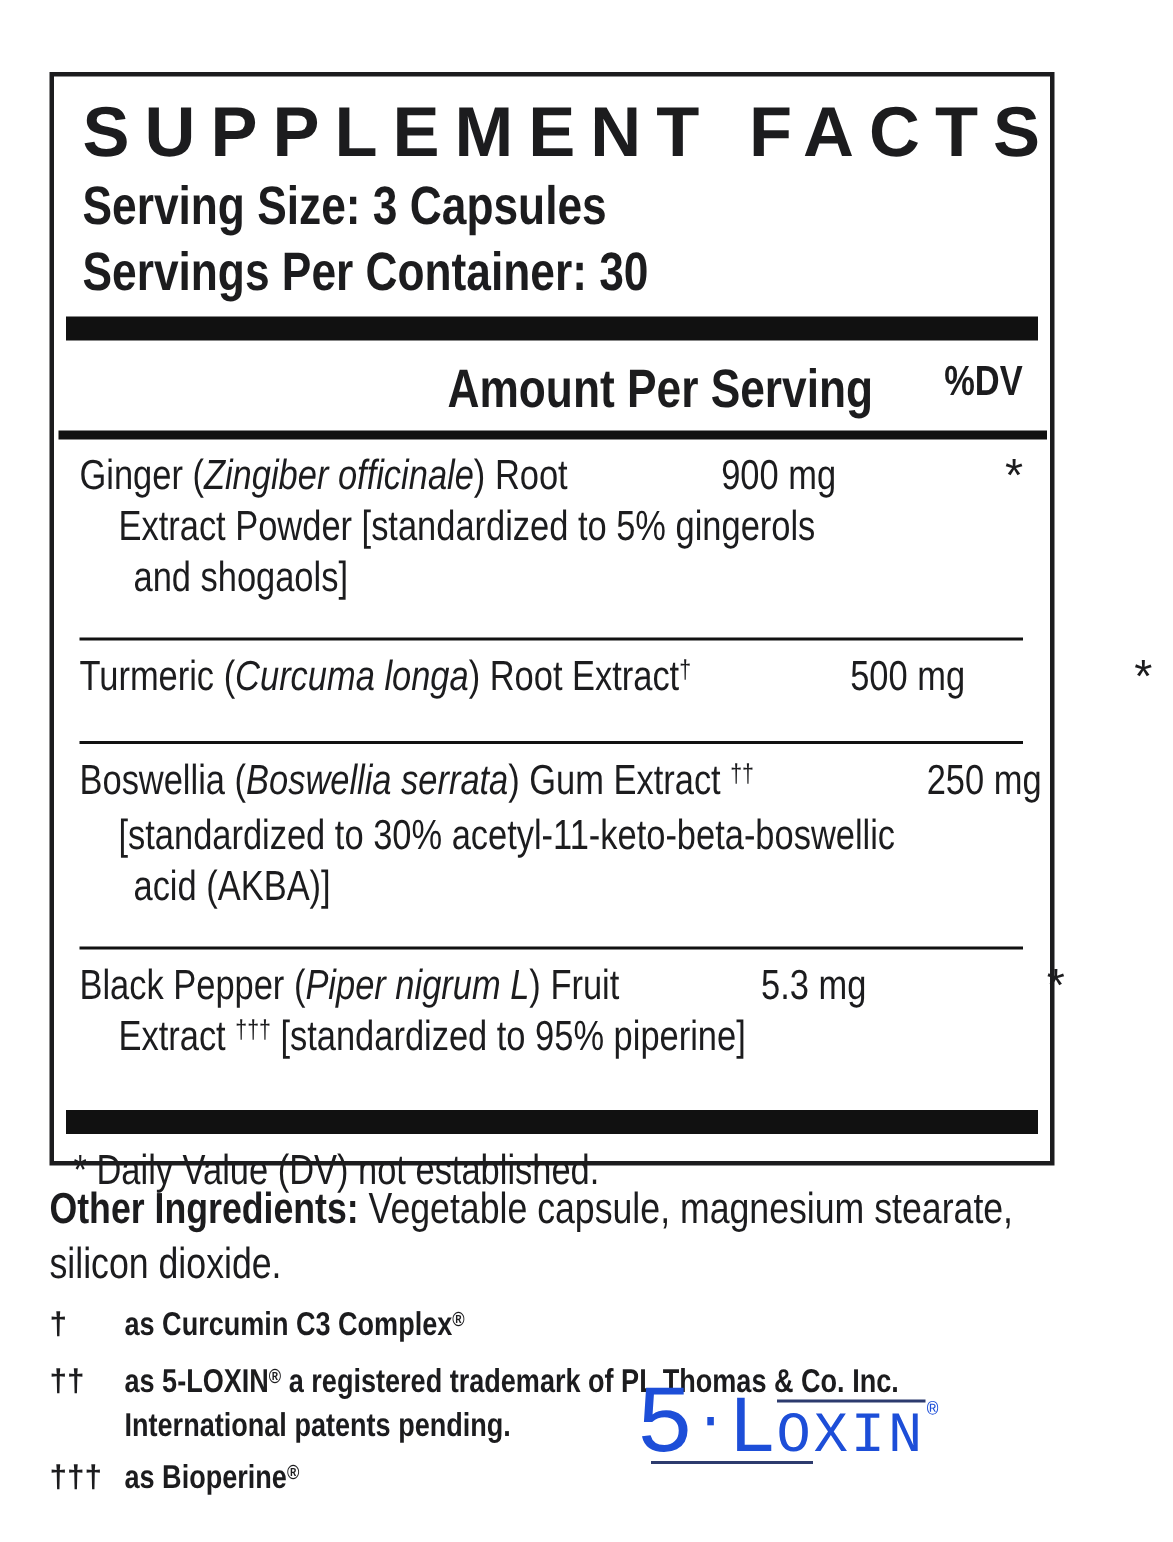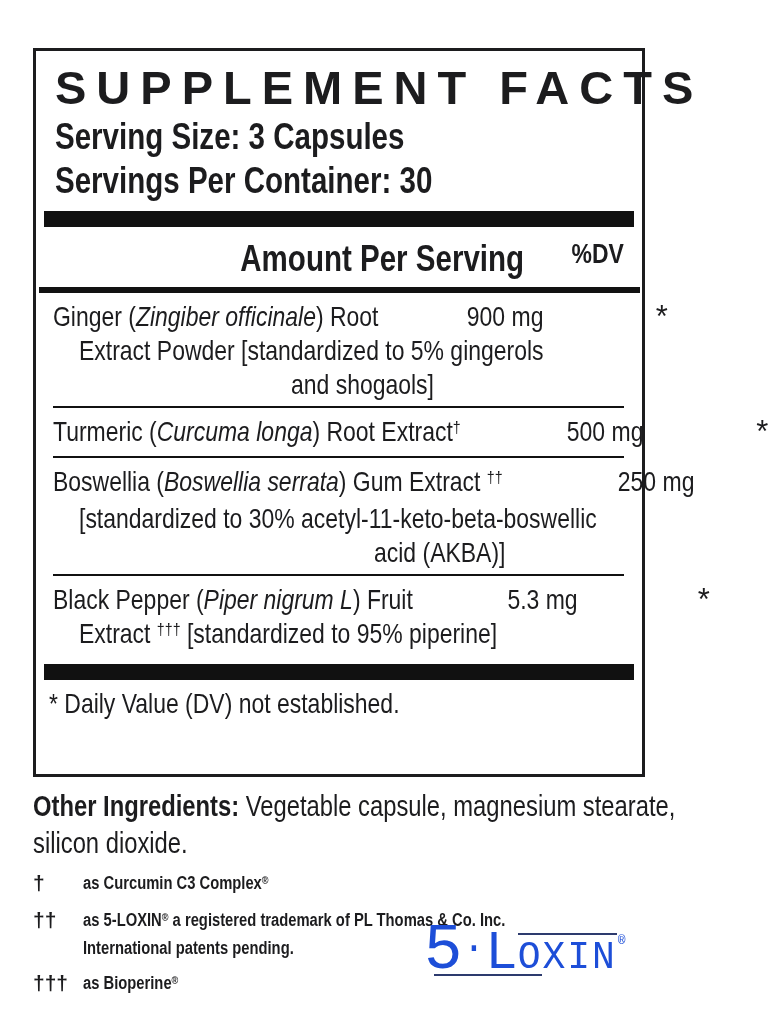--- a/index.html
+++ b/index.html
@@ -1,53 +1,53 @@
 <!DOCTYPE html>
 <html><head>
 <meta charset="utf-8">
 <style>
   html,body{margin:0;padding:0;background:#fff;width:782px;height:1028px;overflow:hidden;
             font-family:"Liberation Sans",sans-serif;color:#1c1c1e;}
   .page{position:relative;width:782px;height:1028px;background:#fff;}
 
   
-  .facts-box{position:absolute;left:33px;top:48px;width:612px;height:729px;
+  .facts-box{position:absolute;left:33px;top:48px;width:670px;height:729px;
              border:3px solid #1c1c1e;box-sizing:border-box;padding:6px 10px 8px 10px;background:#fff;}
   .title{margin:4px 0 0 9px;font-size:47px;font-weight:700;letter-spacing:10px;line-height:54px;white-space:nowrap;}
   .serveline{margin-left:9px;line-height:44px;font-size:36px;font-weight:700;}
   .bar-thick{height:16px;background:#111;}
   .bar-med{height:6px;background:#111;}
   .tbl{margin:0 8px 0 7px;}
   .hdr{display:grid;grid-template-columns:1fr 118px 100px;padding:11px 0 7px;}
   .hdr .amt-h{grid-column:1/3;text-align:right;font-size:36px;font-weight:700;}
   .hdr .dv-h{grid-column:3;text-align:right;font-size:28px;font-weight:700;}
   .bar-med{margin:0 -8px 0 -7px;}
   .bar-thick{margin:0 -2px;}
-  .rows .row{display:grid;grid-template-columns:1fr 118px 100px;padding:7px 0 4px;}
+  .rows .row{display:grid;grid-template-columns:1fr 118px 100px;padding:7px 0 23px;}
   .rows .row + .row{border-top:2.5px solid #111;}
   .row .nm{grid-column:1;font-size:28px;line-height:34px;}
   .row .amt{grid-column:2;text-align:left;font-size:28px;line-height:34px;}
   .row .dv{grid-column:3;text-align:right;font-size:31px;line-height:32px;padding-top:1px;}
   .row .wrapline{grid-column:1/-1;font-size:28px;line-height:34px;}
-  .ind1{padding-left:26px;} .ind2{padding-left:36px;text-align:center;}
+  .ind1{padding-left:26px;} .ind2{padding-left:36px;}
   .cond{display:inline-block;transform:scaleX(0.82);transform-origin:0 50%;white-space:nowrap;}
   .cond-r{display:inline-block;transform:scaleX(0.82);transform-origin:100% 50%;white-space:nowrap;}
   sup{font-size:62%;vertical-align:baseline;position:relative;top:-0.45em;}
   i{font-style:italic;}
   .thick-bottom{margin-top:6px;}
   .dv-note{margin:7px 0 0 3px;font-size:28px;line-height:34px;}
 
   
   .oi{position:absolute;left:33px;top:788px;width:818px;transform:scaleX(0.82);
       transform-origin:0 0;font-size:29px;line-height:37px;}
   .oi .oi-label{font-weight:700;}
   .footnotes{position:absolute;left:33px;top:870px;width:740px;}
   .fn{display:grid;grid-template-columns:50px 1fr;margin-bottom:9px;}
   .fn .mark{font-size:21px;font-weight:700;line-height:26px;}
-  .fn .fn-line{font-size:18px;font-weight:700;line-height:26px;}
+  .fn .fn-line{font-size:22px;font-weight:700;line-height:26px;}
 
   
   .loxin-logo{position:absolute;left:424px;top:916px;font-family:Liberation Mono, monospace;
               color:#1d4ed8;white-space:nowrap;}
   .loxin-logo .l5{font-size:64px;line-height:70px;}
   .loxin-logo .ldot{font-size:38px;position:relative;top:-9px;}
   .loxin-logo .lL{font-size:54px;}
   .loxin-logo .loxin{font-size:38px;letter-spacing:2px;border-top:2.5px solid #2d3b6e;padding-top:1px;display:inline-block;}
   .loxin-logo .lreg{font-size:13px;position:relative;top:-24px;left:1px;}
   .loxin-logo::after{content:"";position:absolute;left:10px;bottom:10px;width:108px;height:2.5px;background:#2d3b6e;}

